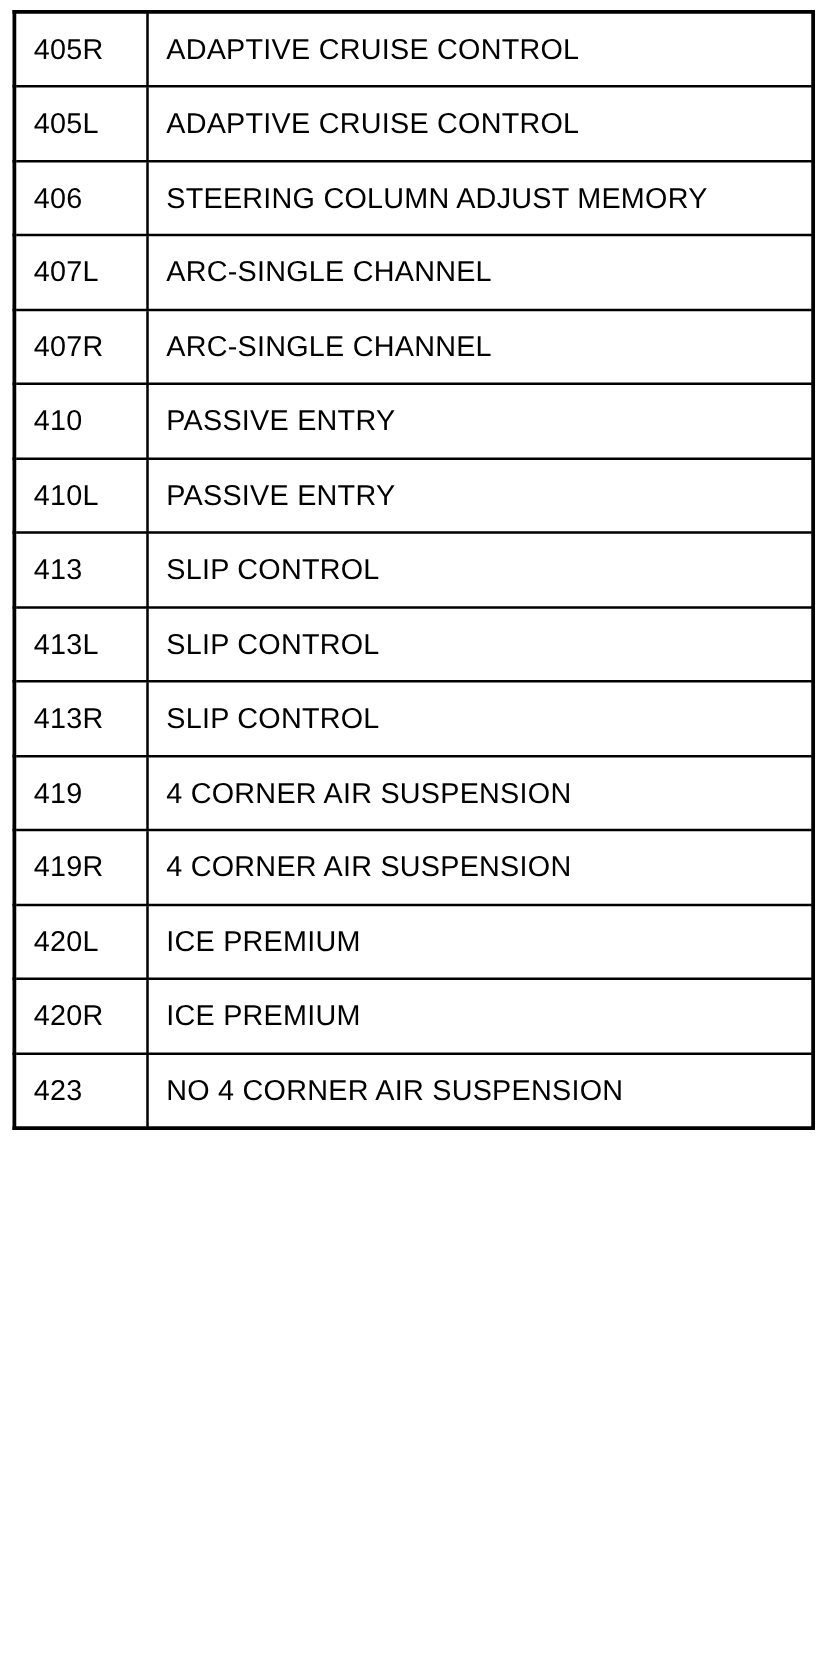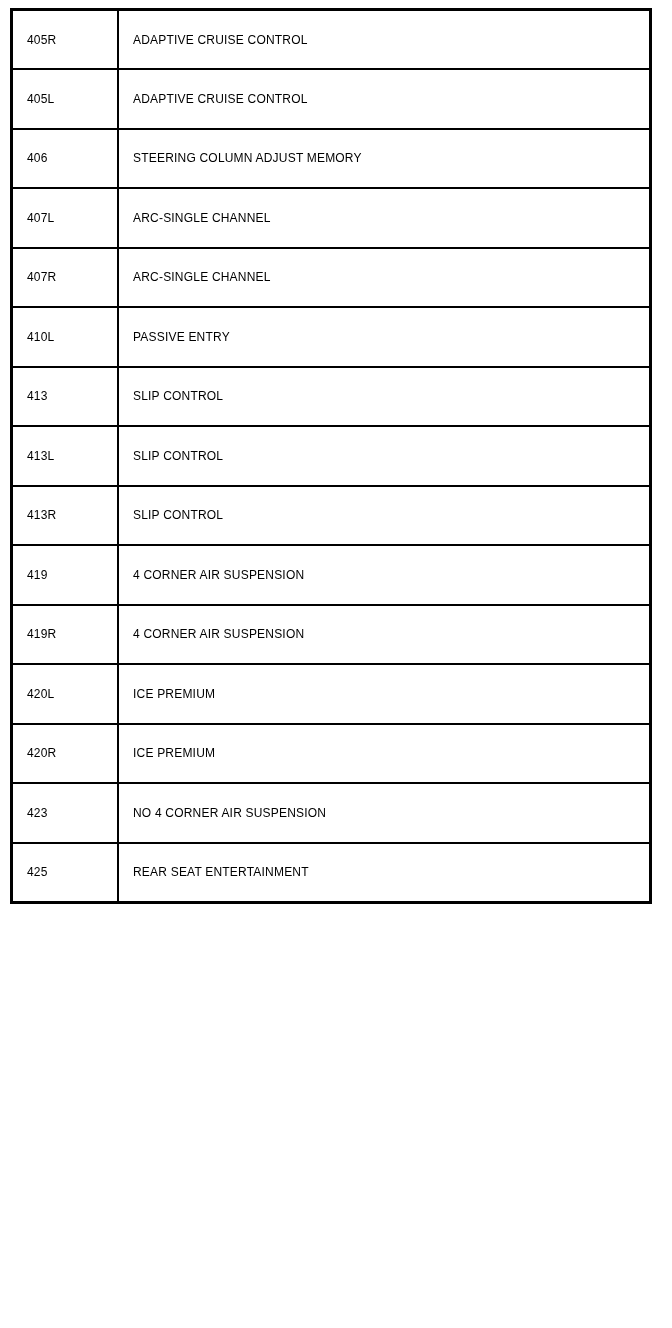--- a/index.html
+++ b/index.html
@@ -25,21 +25,21 @@
     width: 642px;
     table-layout: fixed;
     border: 3px solid #000000;
   }
   table.code-table tr {
     height: 59.5px;
   }
   table.code-table td {
     border: 2px solid #000000;
     padding: 0 0 0 14px;
-    font-size: 12px;
+    font-size: 23px;
     letter-spacing: 0.2px;
     vertical-align: middle;
     white-space: nowrap;
     overflow: hidden;
   }
   td.code-cell {
     width: 90px;
     padding-left: 16px;
   }
   td.desc-cell {
@@ -67,20 +67,24 @@
       </tr>
       <tr>
         <td class="code-cell">407L</td>
         <td class="desc-cell">ARC-SINGLE CHANNEL</td>
       </tr>
       <tr>
         <td class="code-cell">407R</td>
         <td class="desc-cell">ARC-SINGLE CHANNEL</td>
       </tr>
       <tr>
+        <td class="code-cell">410</td>
+        <td class="desc-cell">PASSIVE ENTRY</td>
+      </tr>
+      <tr>
         <td class="code-cell">410L</td>
         <td class="desc-cell">PASSIVE ENTRY</td>
       </tr>
       <tr>
         <td class="code-cell">413</td>
         <td class="desc-cell">SLIP CONTROL</td>
       </tr>
       <tr>
         <td class="code-cell">413L</td>
         <td class="desc-cell">SLIP CONTROL</td>
@@ -102,19 +106,15 @@
         <td class="desc-cell">ICE PREMIUM</td>
       </tr>
       <tr>
         <td class="code-cell">420R</td>
         <td class="desc-cell">ICE PREMIUM</td>
       </tr>
       <tr>
         <td class="code-cell">423</td>
         <td class="desc-cell">NO 4 CORNER AIR SUSPENSION</td>
       </tr>
-      <tr>
-        <td class="code-cell">425</td>
-        <td class="desc-cell">REAR SEAT ENTERTAINMENT</td>
-      </tr>
     </tbody>
   </table>
 </div>
 
 </body></html>

